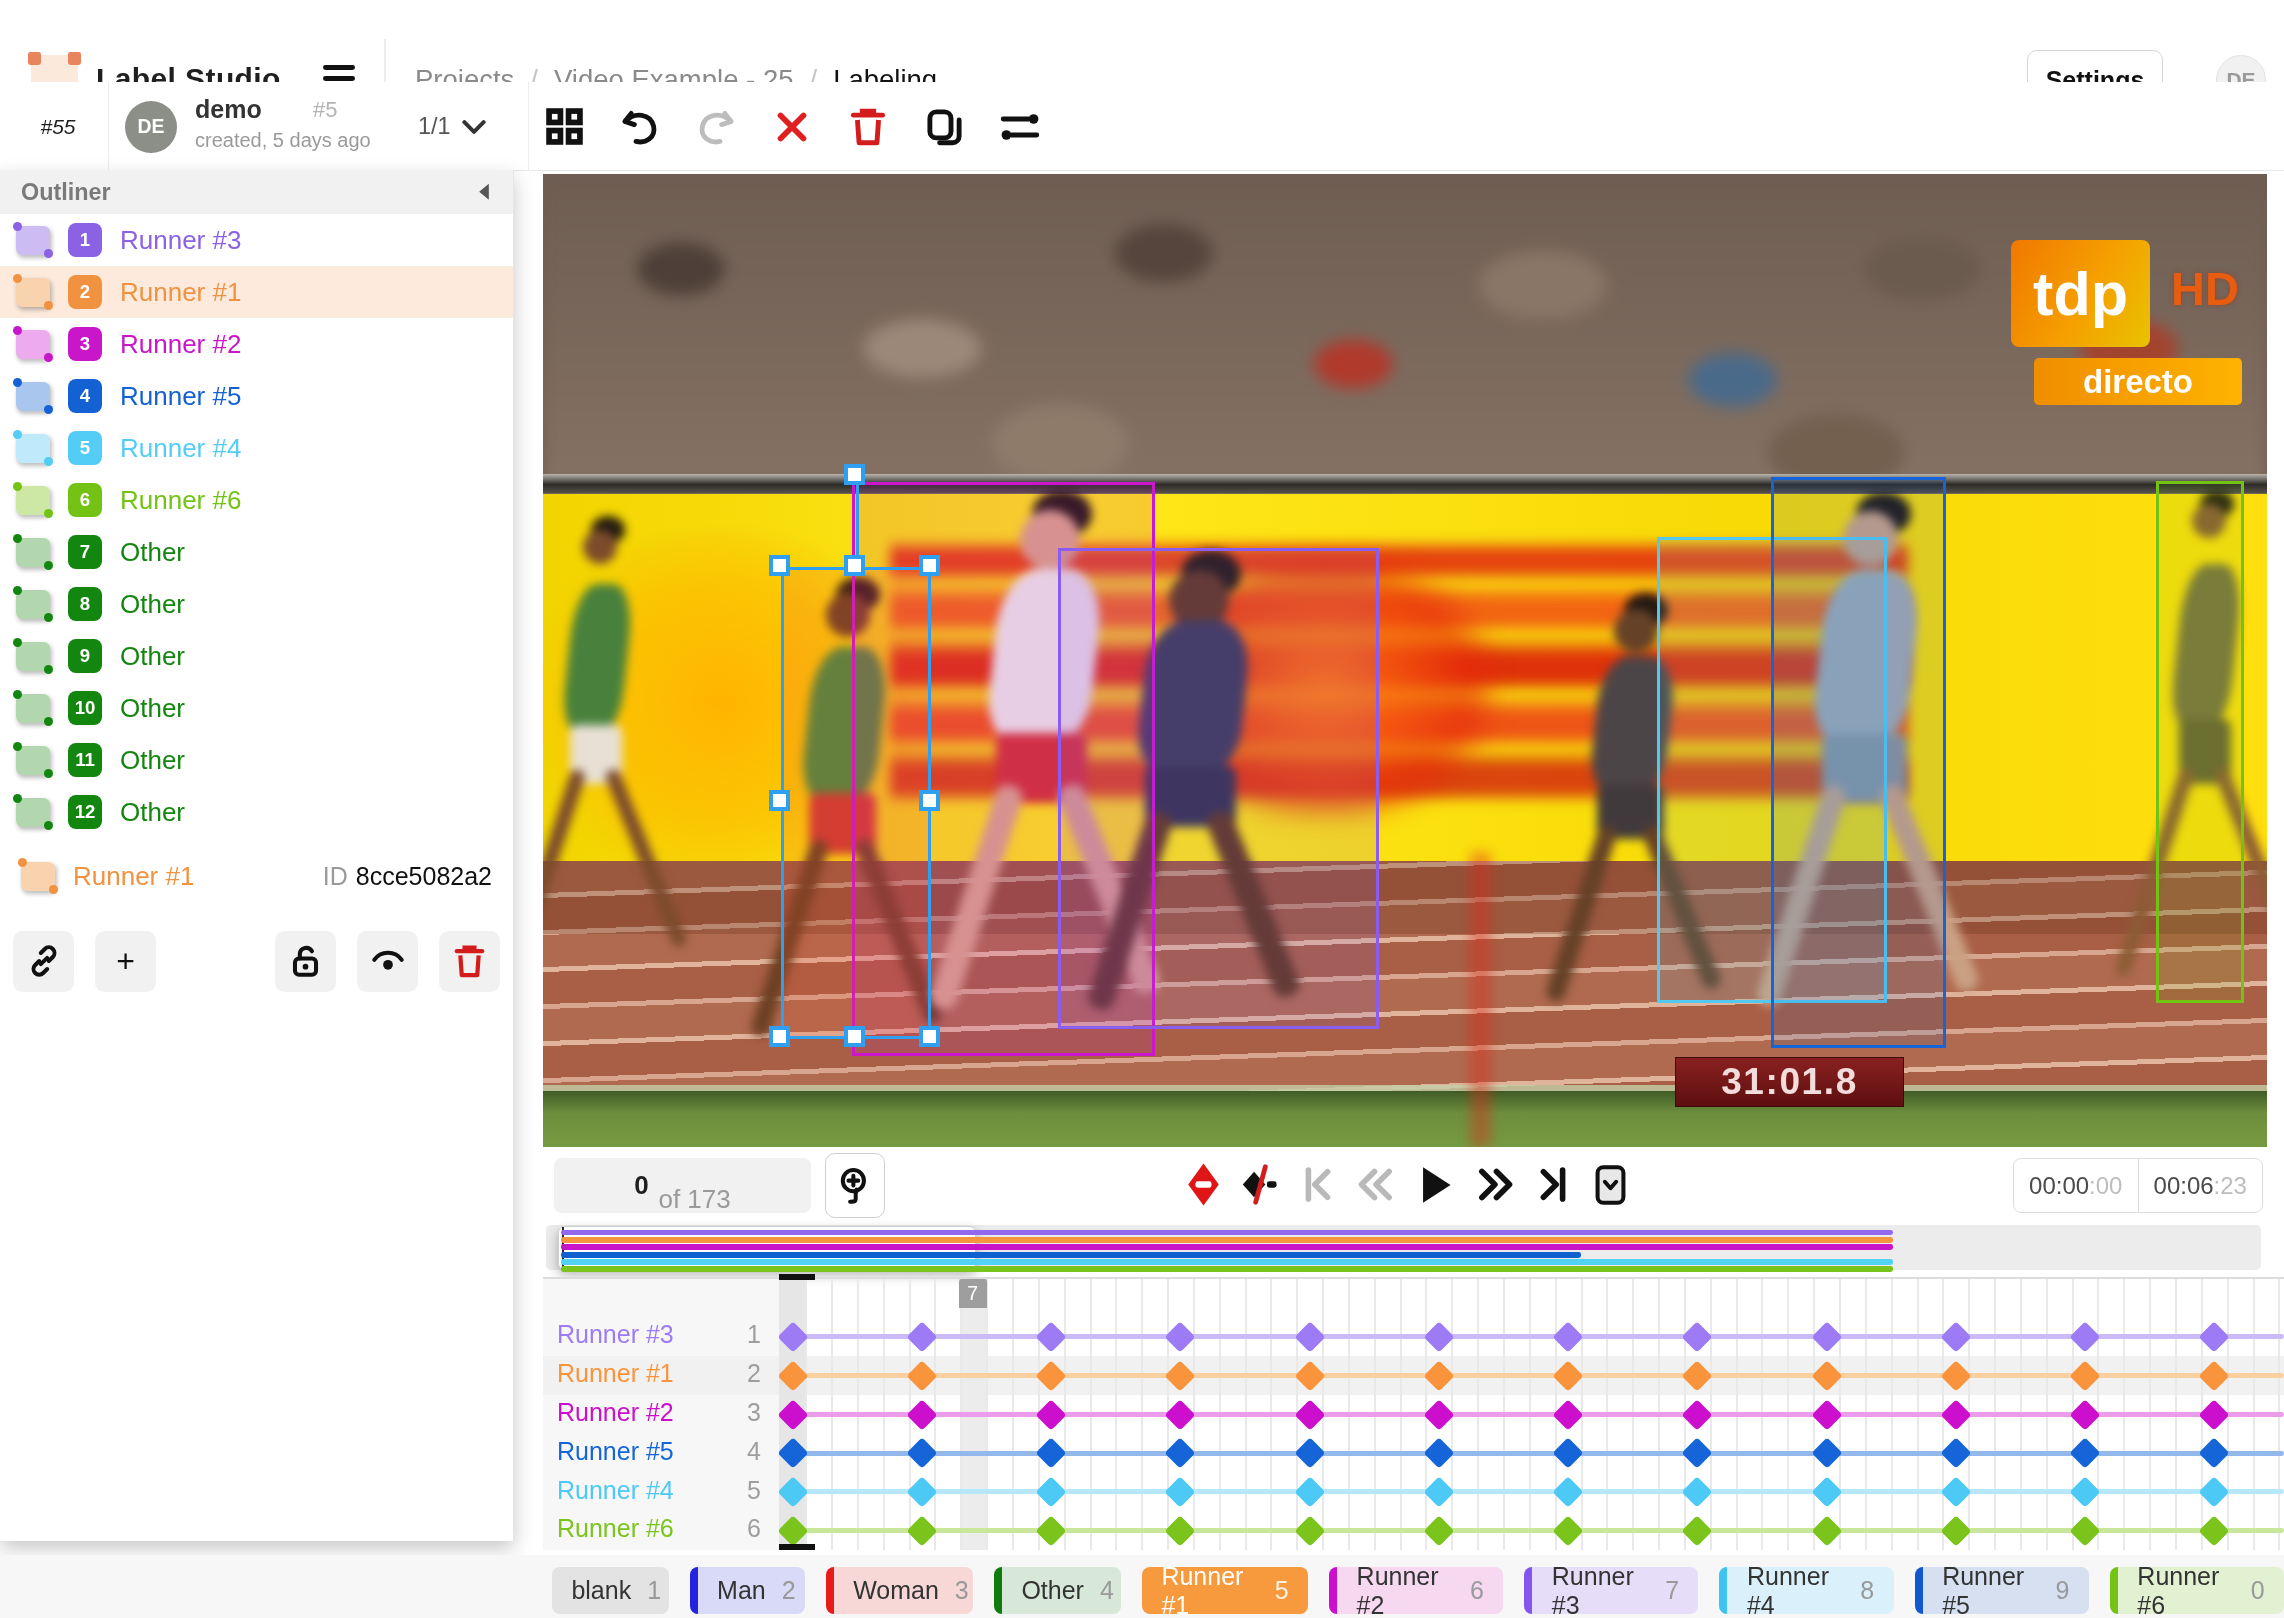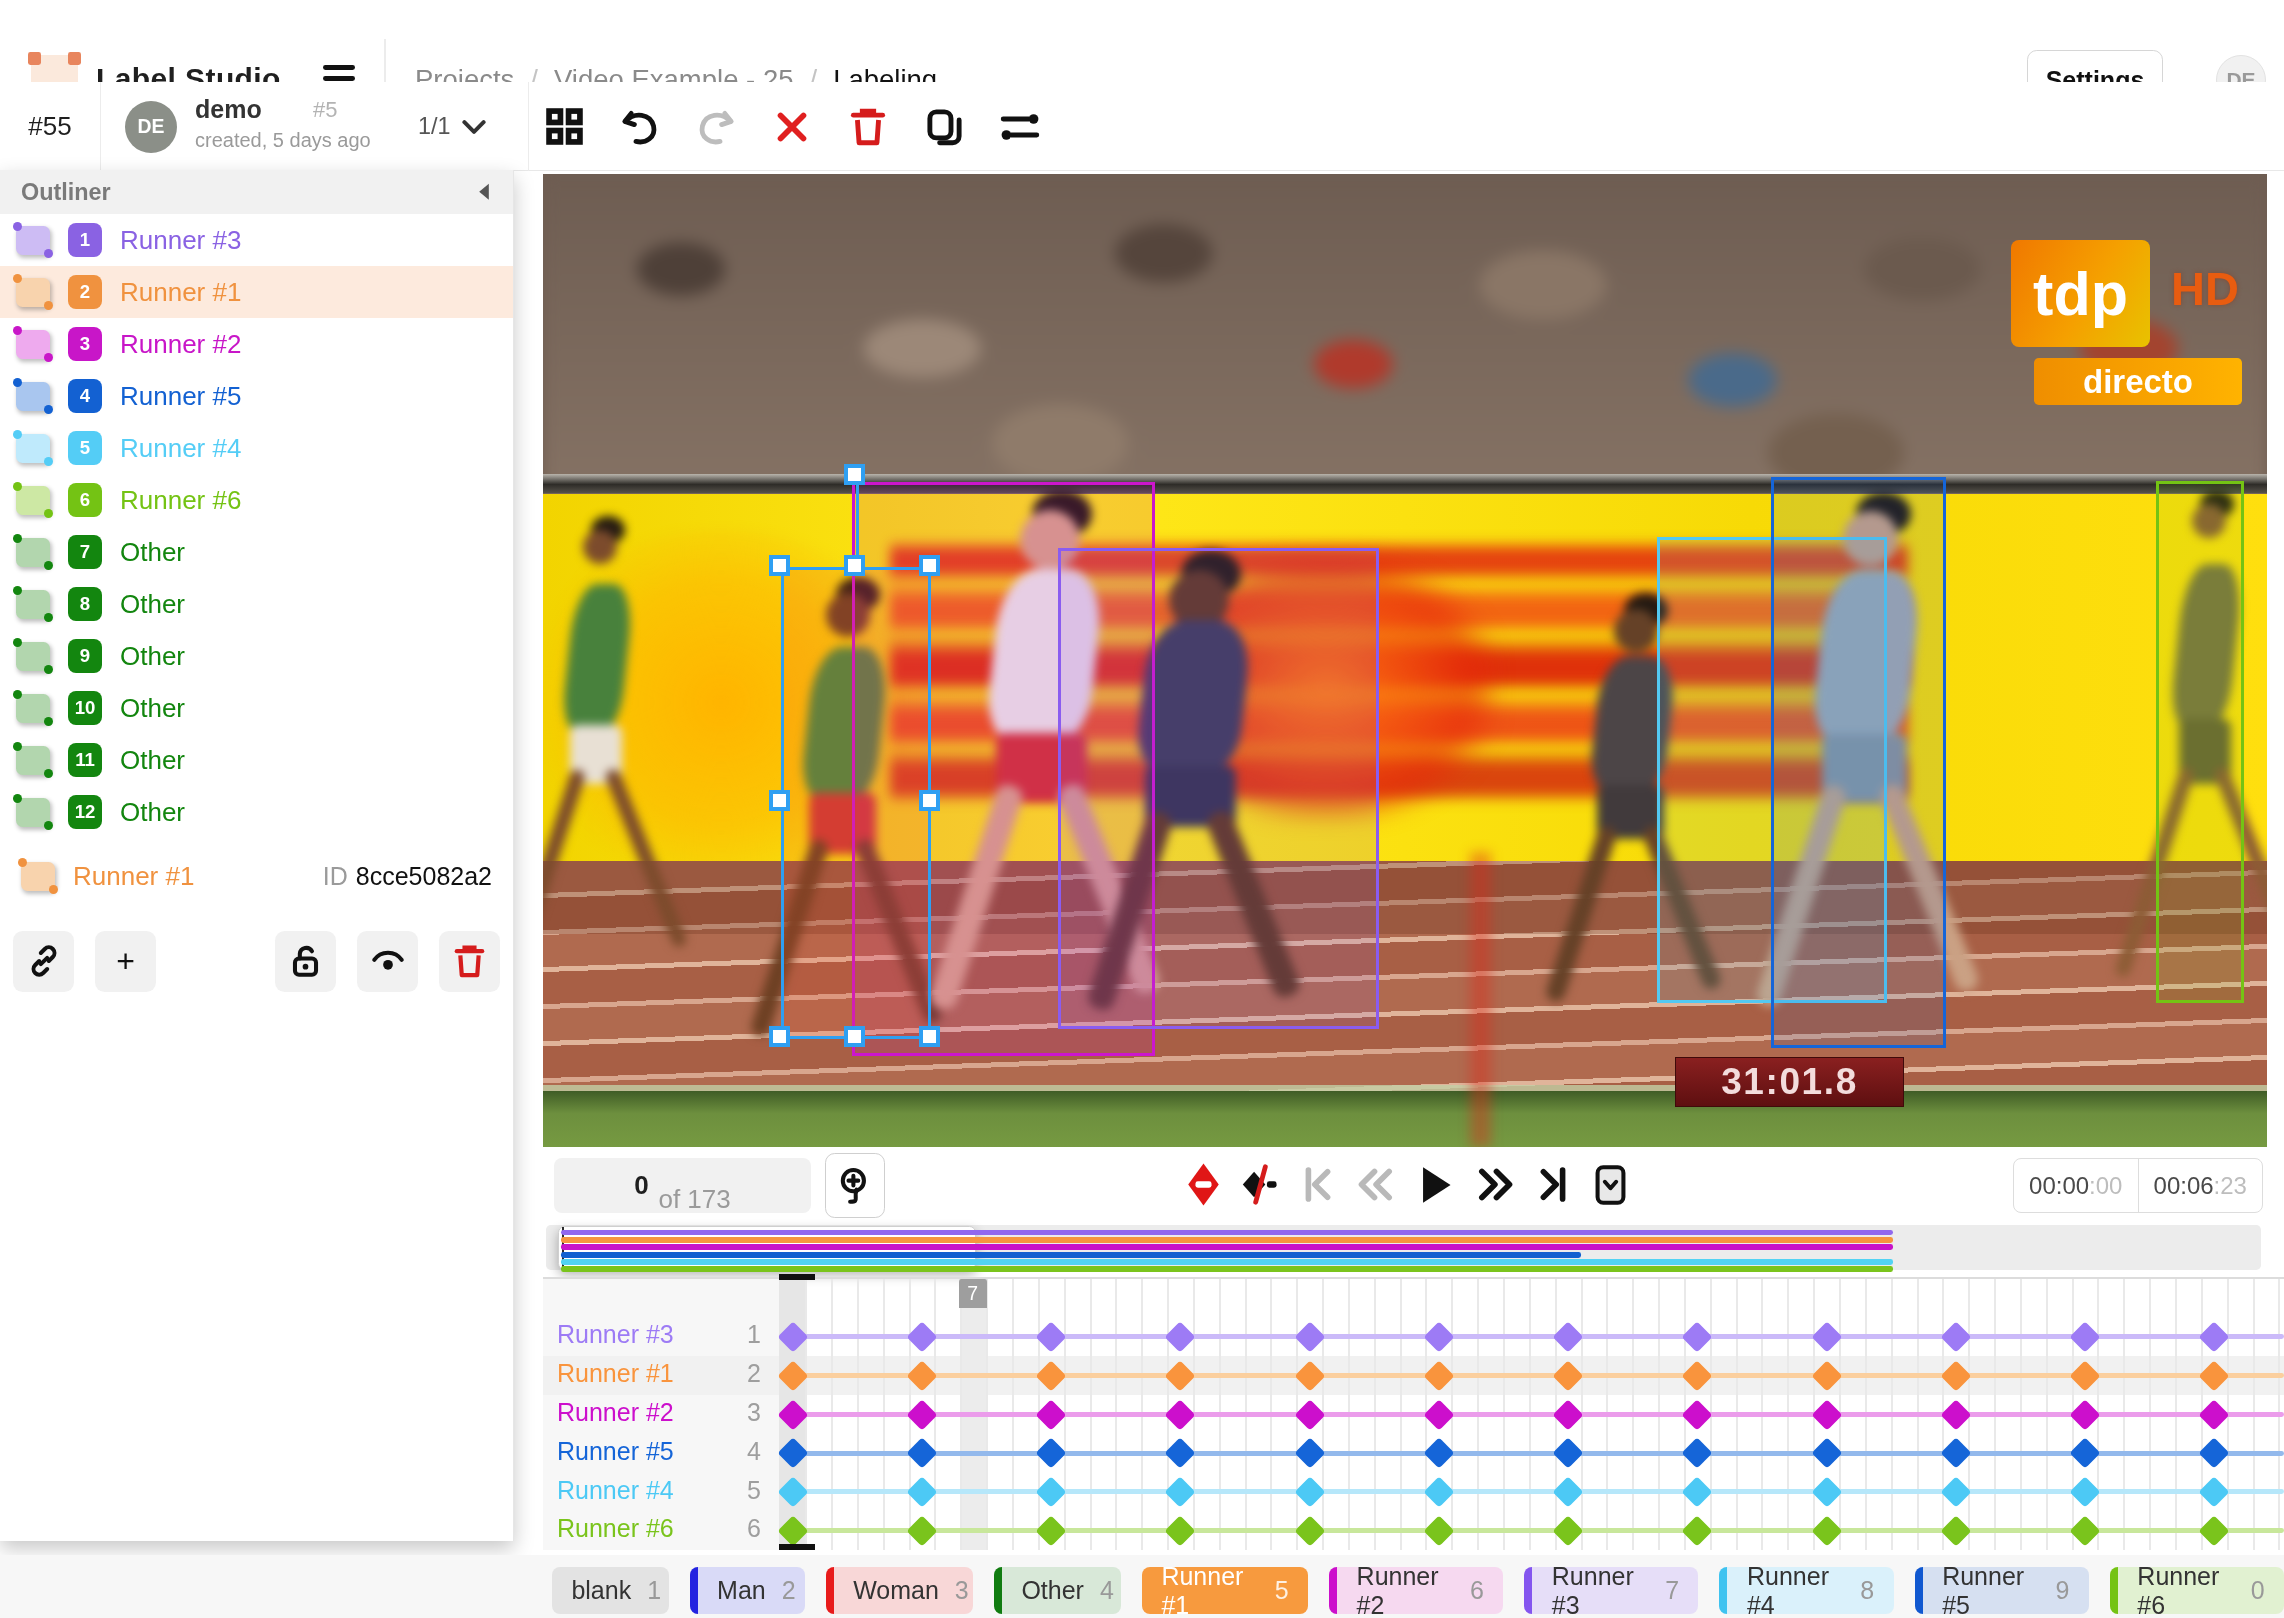--- a/index.html
+++ b/index.html
@@ -18,21 +18,21 @@
   .hamburger { position:absolute; left:323px; top:26px; width:32px; height:29px; cursor:pointer; }
   .hamburger b { display:block; height:4.8px; background:#111; border-radius:2.4px; margin-bottom:6.5px; }
   .top-divider { position:absolute; left:384px; top:0; width:1.6px; height:82px; background:#ececec; }
   .breadcrumb { position:absolute; left:415px; top:0; height:82px; display:flex; align-items:center; gap:16px; font-size:27.5px; }
   .crumb { color:#8a8a8a; } .crumb.current { color:#111; } .crumb-sep { color:#c4c4c4; }
   .settings-btn { position:absolute; left:2027px; top:10.5px; width:136px; height:61px; background:#fff; border:1.6px solid #d6d6d6; border-radius:9.7px; font-size:25px; font-weight:bold; color:#111; display:flex; align-items:center; justify-content:center; cursor:pointer; }
   .avatar-top { position:absolute; left:2216px; top:16px; width:50px; height:50px; border-radius:50%; background:#f1f1f1; border:1.6px solid #e2e2e2; color:#9a9a9a; font-weight:bold; font-size:21px; display:flex; align-items:center; justify-content:center; }
 
   
   .taskbar { position:absolute; left:0; top:82px; width:2284px; height:89px; background:#fff; border-bottom:1.6px solid #e8e8e8; }
-  .task-number { position:absolute; left:0; top:0; width:101px; height:89px; display:flex; align-items:center; justify-content:center; font-size:26px; border-right:1.6px solid #ececec; }
+  .task-number { position:absolute; left:8px; top:0; width:101px; height:89px; display:flex; align-items:center; justify-content:center; font-size:21px; border-right:1.6px solid #ececec;font-style:italic; }
   .annotator { position:absolute; left:101px; top:0; width:428px; height:89px; border-right:1.6px solid #ececec; }
   .avatar-demo { position:absolute; left:24px; top:18.6px; width:52px; height:52px; border-radius:50%; background:#8b8f88; color:#fff; font-size:19.4px; font-weight:bold; display:flex; align-items:center; justify-content:center; }
   .annotator-name { position:absolute; left:94px; top:13px; font-size:25px; font-weight:bold; color:#333; }
   .annotation-number { position:absolute; left:212px; top:14.5px; font-size:22px; color:#b3b3b3; }
   .created-text { position:absolute; left:94px; top:47px; font-size:20px; color:#9a9a9a; }
   .pager { position:absolute; left:317px; top:0; height:89px; display:flex; align-items:center; gap:11.3px; font-size:23.4px; color:#555; cursor:pointer; }
   .toolbar { position:absolute; left:543px; top:0; height:89px; display:flex; align-items:center; gap:34px; }
   .tbtn { width:42px; height:42px; display:flex; align-items:center; justify-content:center; cursor:pointer; }
   .update-btn { position:absolute; left:1787px; top:0; width:497px; height:89px; background:#0d99ff; color:#fff; font-size:27px; font-weight:bold; display:flex; align-items:center; justify-content:center; cursor:pointer; }
 

